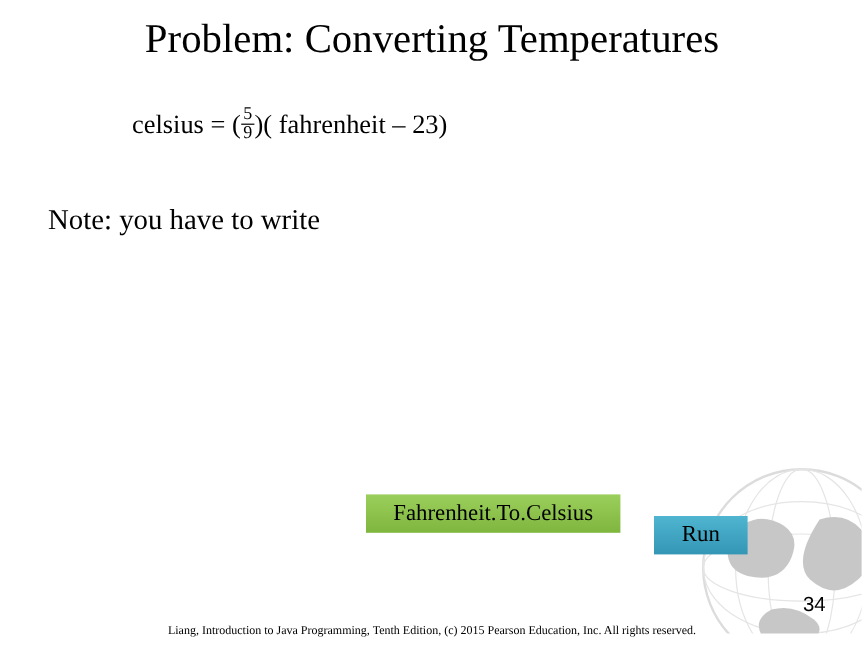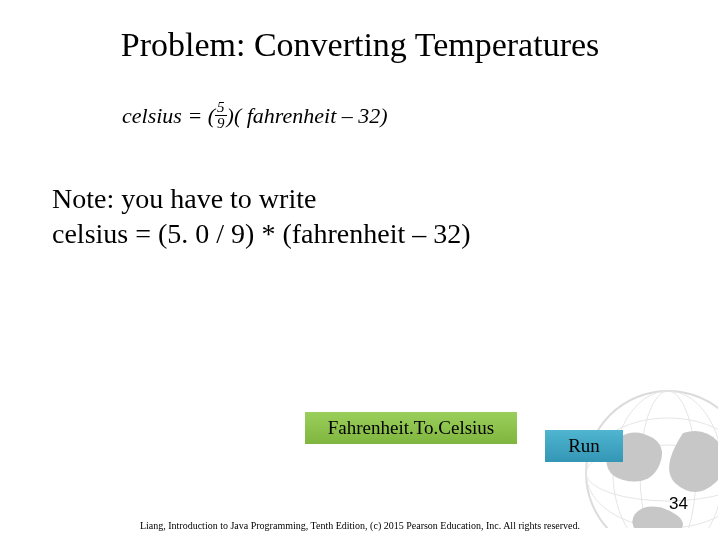--- a/index.html
+++ b/index.html
@@ -9,35 +9,34 @@
     background: #ffffff;
     font-family: "Times New Roman", Times, serif;
     color: #000;
     position: relative;
     overflow: hidden;
   }
   .slide {
     width: 100%;
     height: 100%;
     position: relative;
-    padding: 12px;
+    padding: 0;
   }
   .title {
     font-size: 34px;
     text-align: center;
     padding: 14px 40px 8px 40px;
     font-weight: normal;
   }
   .paragraph {
     font-size: 26px;
     padding: 6px 26px 0 26px;
     line-height: 1.25;
   }
   .formula {
-    font-style: italic;
     font-size: 22px;
     padding: 30px 0 0 110px;
     font-family: "Times New Roman", serif;
   }
   .formula .frac {
     display: inline-block;
     vertical-align: middle;
     text-align: center;
     font-size: 15px;
     line-height: 1;
@@ -47,21 +46,21 @@
   .formula .frac .num {
     display: block;
     border-bottom: 1px solid #000;
     padding: 0 2px;
   }
   .formula .frac .den {
     display: block;
     padding: 0 2px;
   }
   .note {
-    font-size: 28px;
+    font-size: 24px;
     padding: 48px 26px 0 40px;
     line-height: 1.25;
     font-family: Liberation Serif, serif;
   }
   .buttons {
     position: absolute;
     bottom: 78px;
     left: 305px;
     display: flex;
     gap: 28px;
@@ -119,26 +118,25 @@
 </style>
 </head>
 <body>
 
 <div class="slide">
 
   <h1 class="title">Problem: Converting Temperatures</h1>
 
 
   <div class="formula">
-    <span>celsius</span><span> = (</span><span class="frac"><span class="num">5</span><span class="den">9</span></span><span>)( </span><span>fahrenheit</span><span> – 32)</span>
+    <span>celsius</span><span> = (</span><span class="frac"><span class="num">5</span><span class="den">9</span></span><span>)( </span><span>fahrenheit</span><span> – 23)</span>
   </div>
 
   <div class="note">
     <div>Note: you have to write</div>
-    <div>celsius = (5. 0 / 9) * (fahrenheit – 32)</div>
   </div>
 
   <div class="buttons">
     <button class="btn btn-green">Fahrenheit.To.Celsius</button>
     <button class="btn btn-blue">Run</button>
   </div>
 
   <svg class="globe" viewBox="0 0 170 150">
     <defs>
       <clipPath id="clipR">

